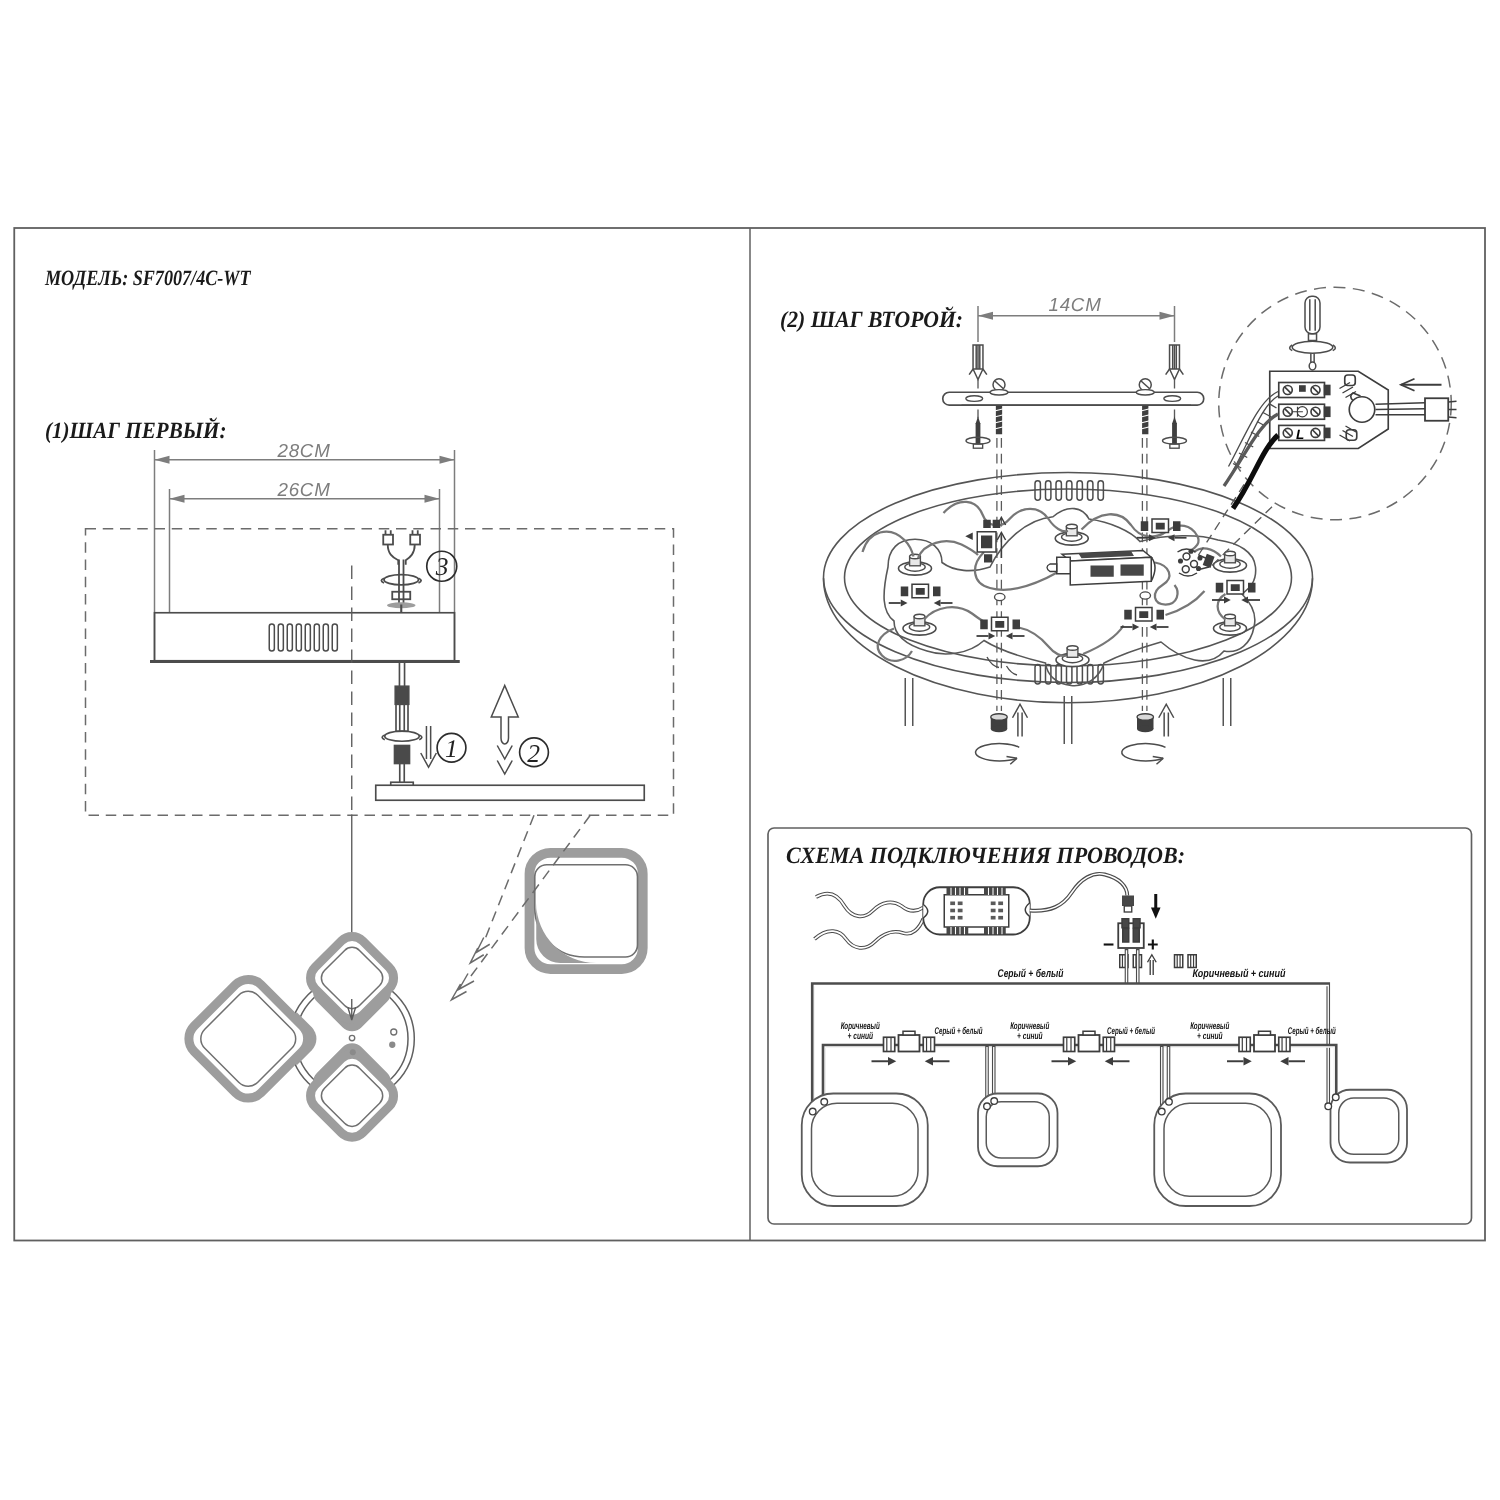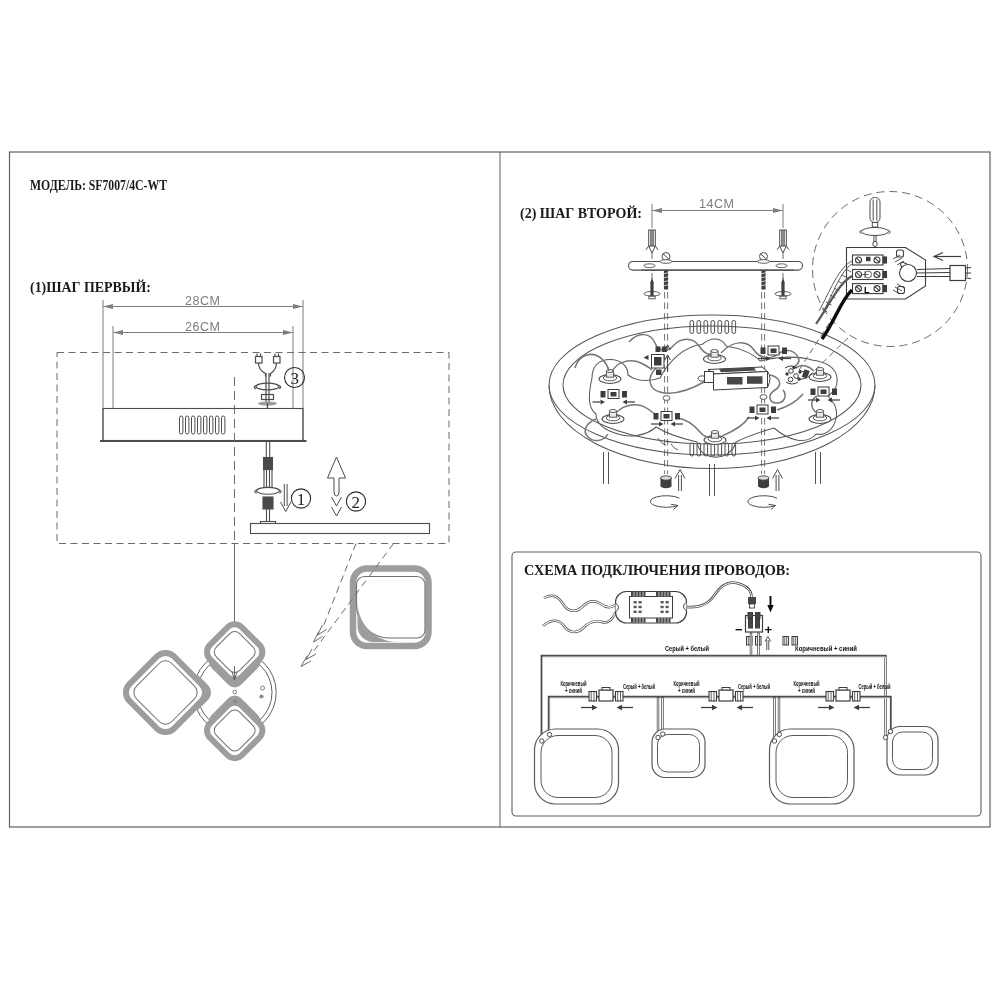--- a/index.html
+++ b/index.html
@@ -1,17 +1,17 @@
 <!DOCTYPE html>
 <html><head>
 <meta charset="utf-8">
 <style>
   html,body{margin:0;padding:0;background:#ffffff;}
   #page{position:relative;width:804px;height:1000px;background:#fff;
-        font-family:"Liberation Sans", sans-serif;}
+        font-family:"Liberation Sans", sans-serif;font-style:italic;}
   svg{position:absolute;left:0;top:0;}
   .hdr{font-family:"Liberation Serif", serif;font-weight:bold;fill:#1a1a1a;}
   .dim{font-family:"Liberation Sans", sans-serif;fill:#7d7d7d;letter-spacing:0.5px;}
   .tiny{font-family:"Liberation Sans", sans-serif;font-weight:bold;fill:#111;}
   .num{font-family:"Liberation Serif", serif;fill:#222;}
 </style>
 </head>
 <body>
 <div id="page">
 <svg width="1000" height="1000" viewBox="0 0 1000 1000">

